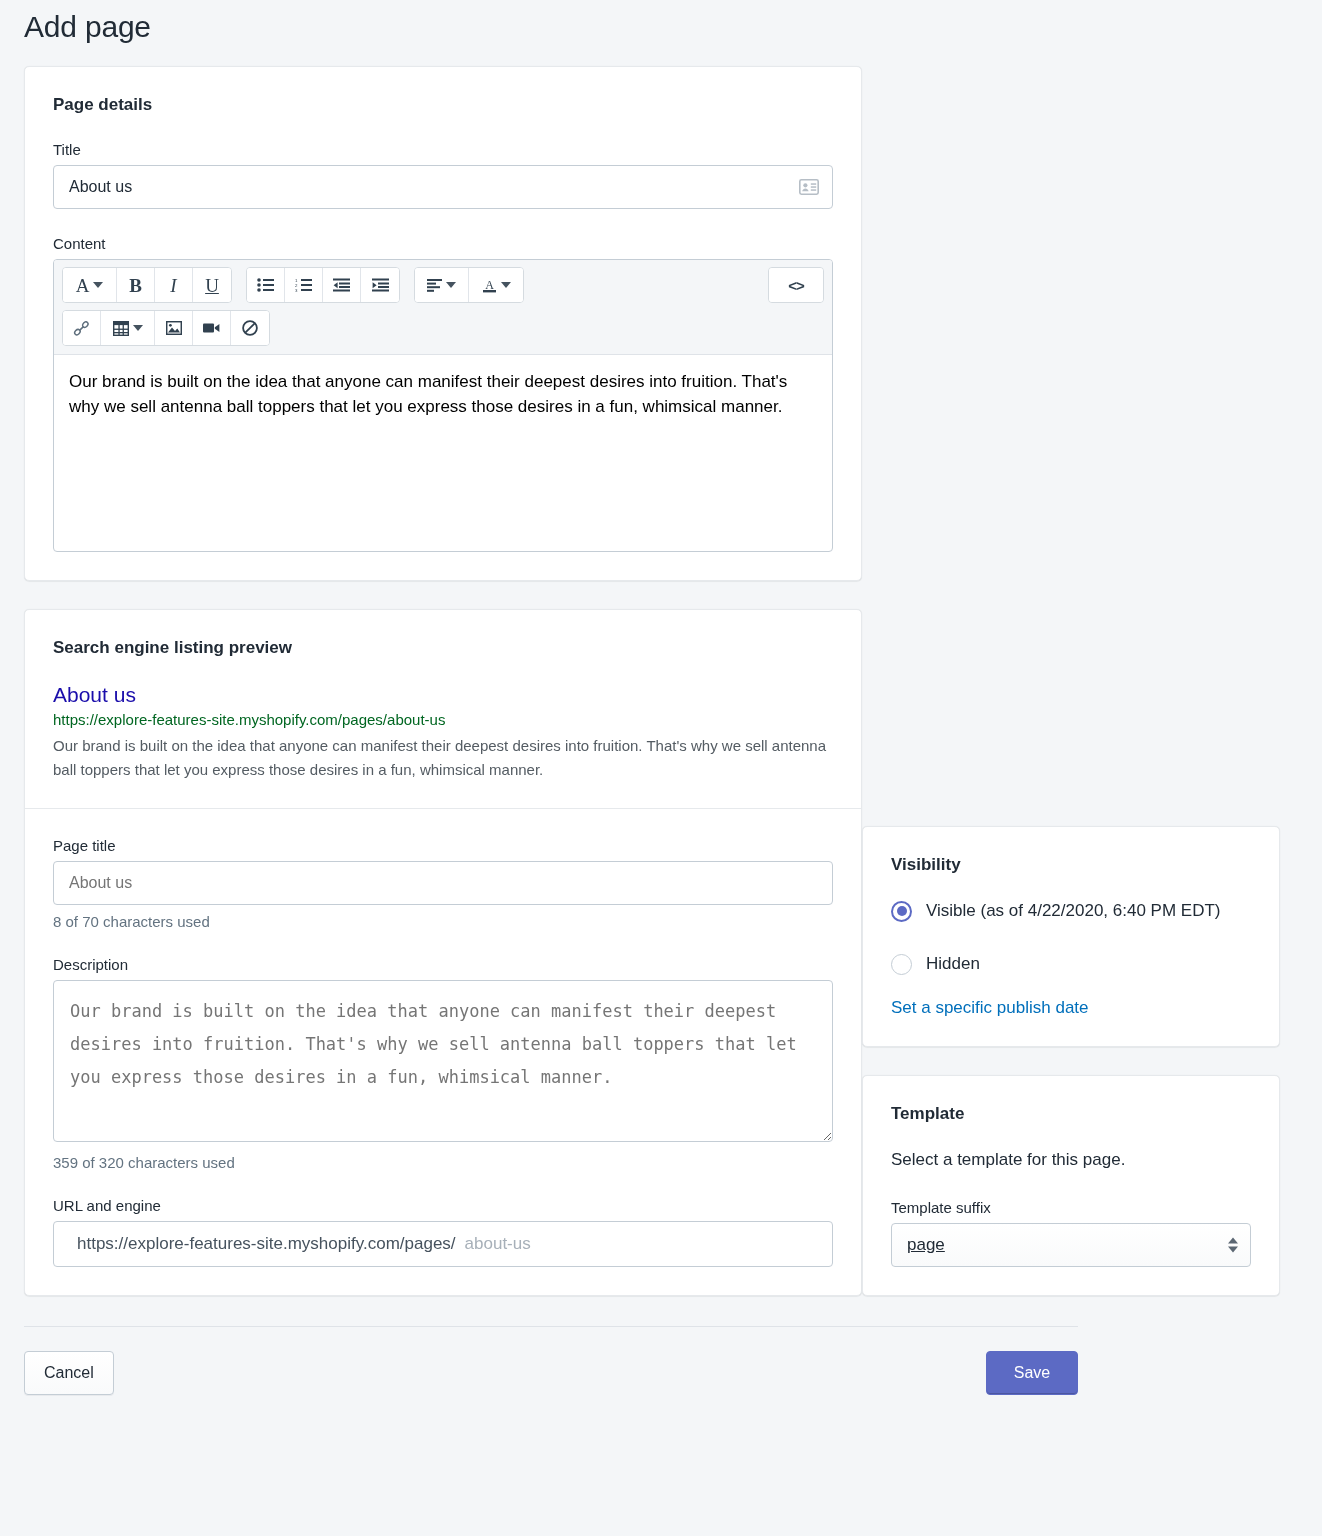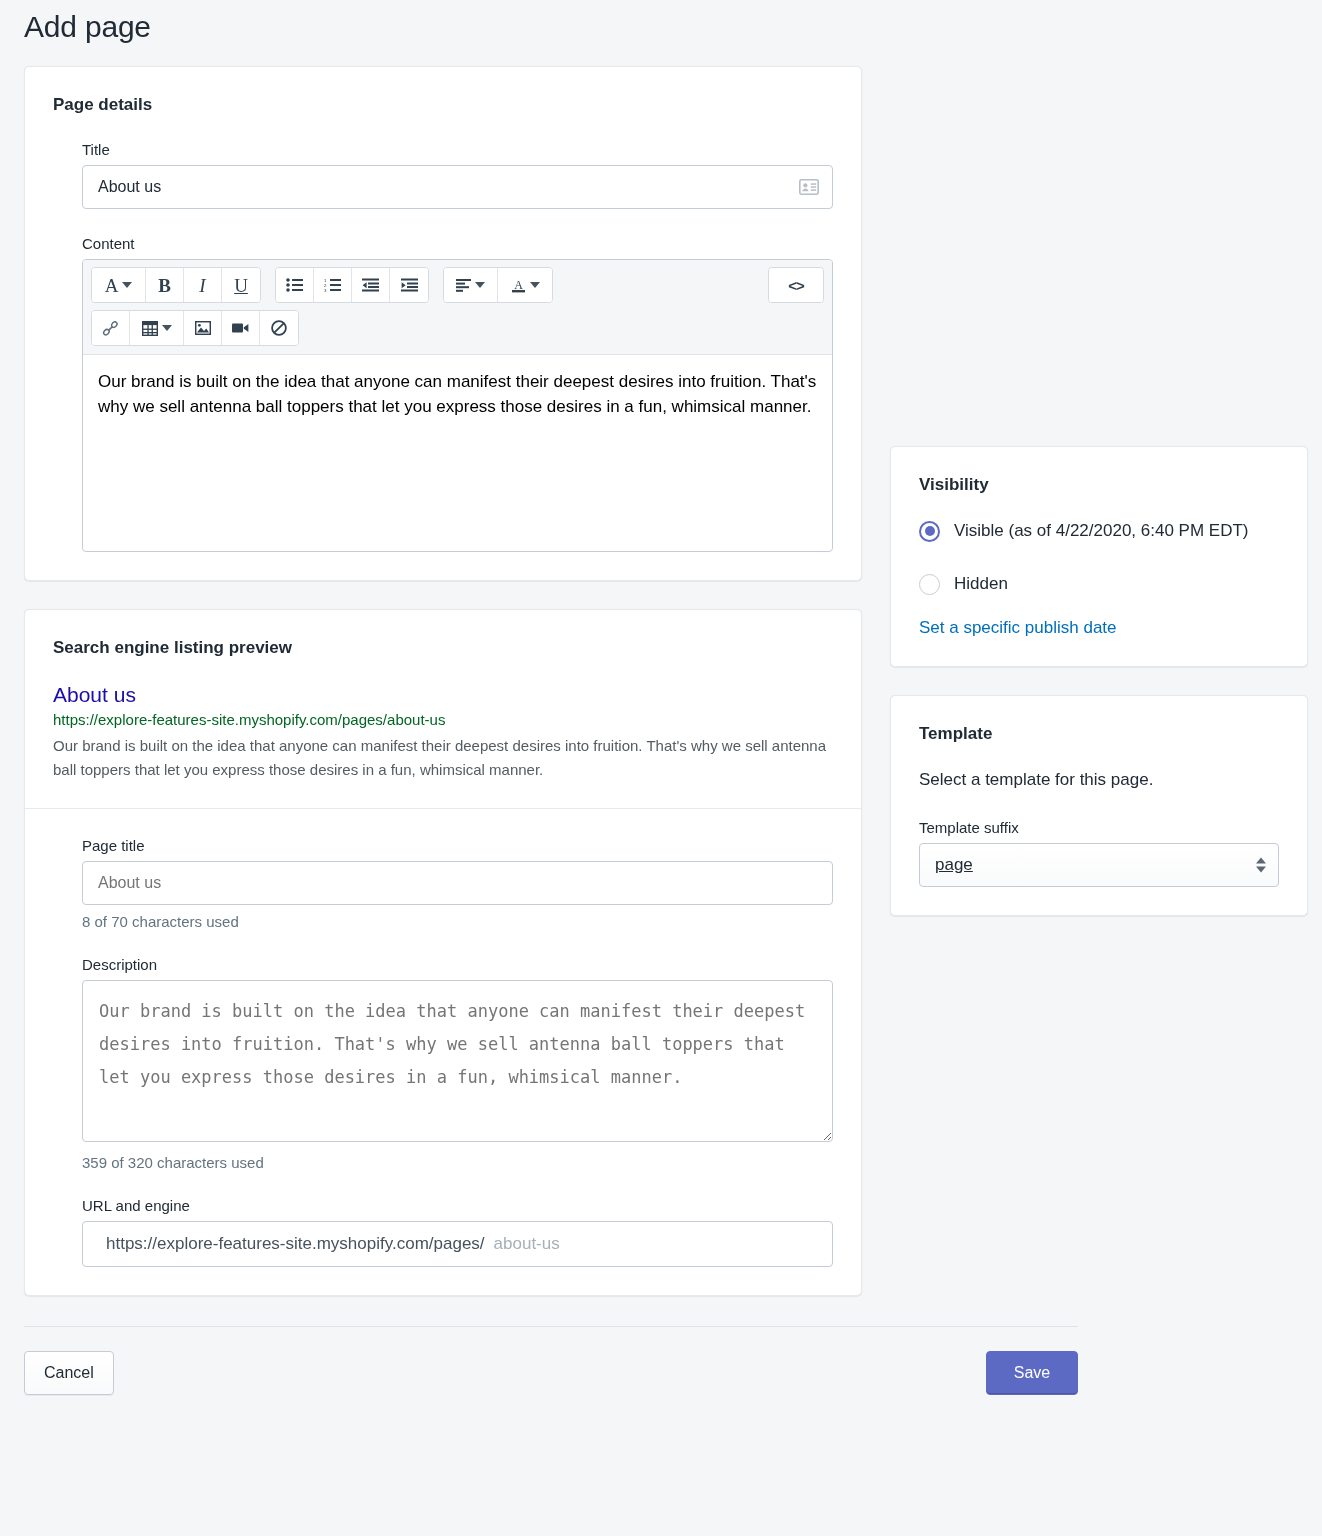--- a/index.html
+++ b/index.html
@@ -16,21 +16,21 @@
 
   .page-title {
     font-size: 30px;
     font-weight: 400;
     color: #212b36;
     margin: 0;
     padding: 10px 8px 22px 8px;
     letter-spacing: -0.2px;
   }
 
-  .layout { display: flex; align-items: center; gap: 28px; padding: 0 8px; }
+  .layout { display: flex; align-items: flex-end; padding: 0 8px; }
   .col-main { width: 838px; flex: 0 0 838px; }
   .col-side { width: 418px; flex: 0 0 418px; }
 
   .card {
     background: #ffffff;
     border: 1px solid #e6e9ec;
     border-radius: 5px;
     box-shadow: 0 1px 1px rgba(22,29,37,0.06), 0 0 1px rgba(22,29,37,0.08);
   }
   .card-pad { padding: 28px; }
@@ -159,21 +159,21 @@
     line-height: 1.6;
     margin: 0;
     max-width: 790px;
   }
 
   .help-text {
     font-size: 15px;
     color: #637381;
     margin: 8px 0 0 0;
   }
-  .stack { margin-top: 26px; margin-left: 29px; }
+  .stack { margin-top: 26px; }
   .stack:first-child { margin-top: 0; }
 
   .textarea {
     width: 100%;
     min-height: 162px;
     border: 1px solid #c4cdd5;
     border-radius: 4px;
     background: #fff;
     padding: 14px 16px;
     font-size: 17px;

